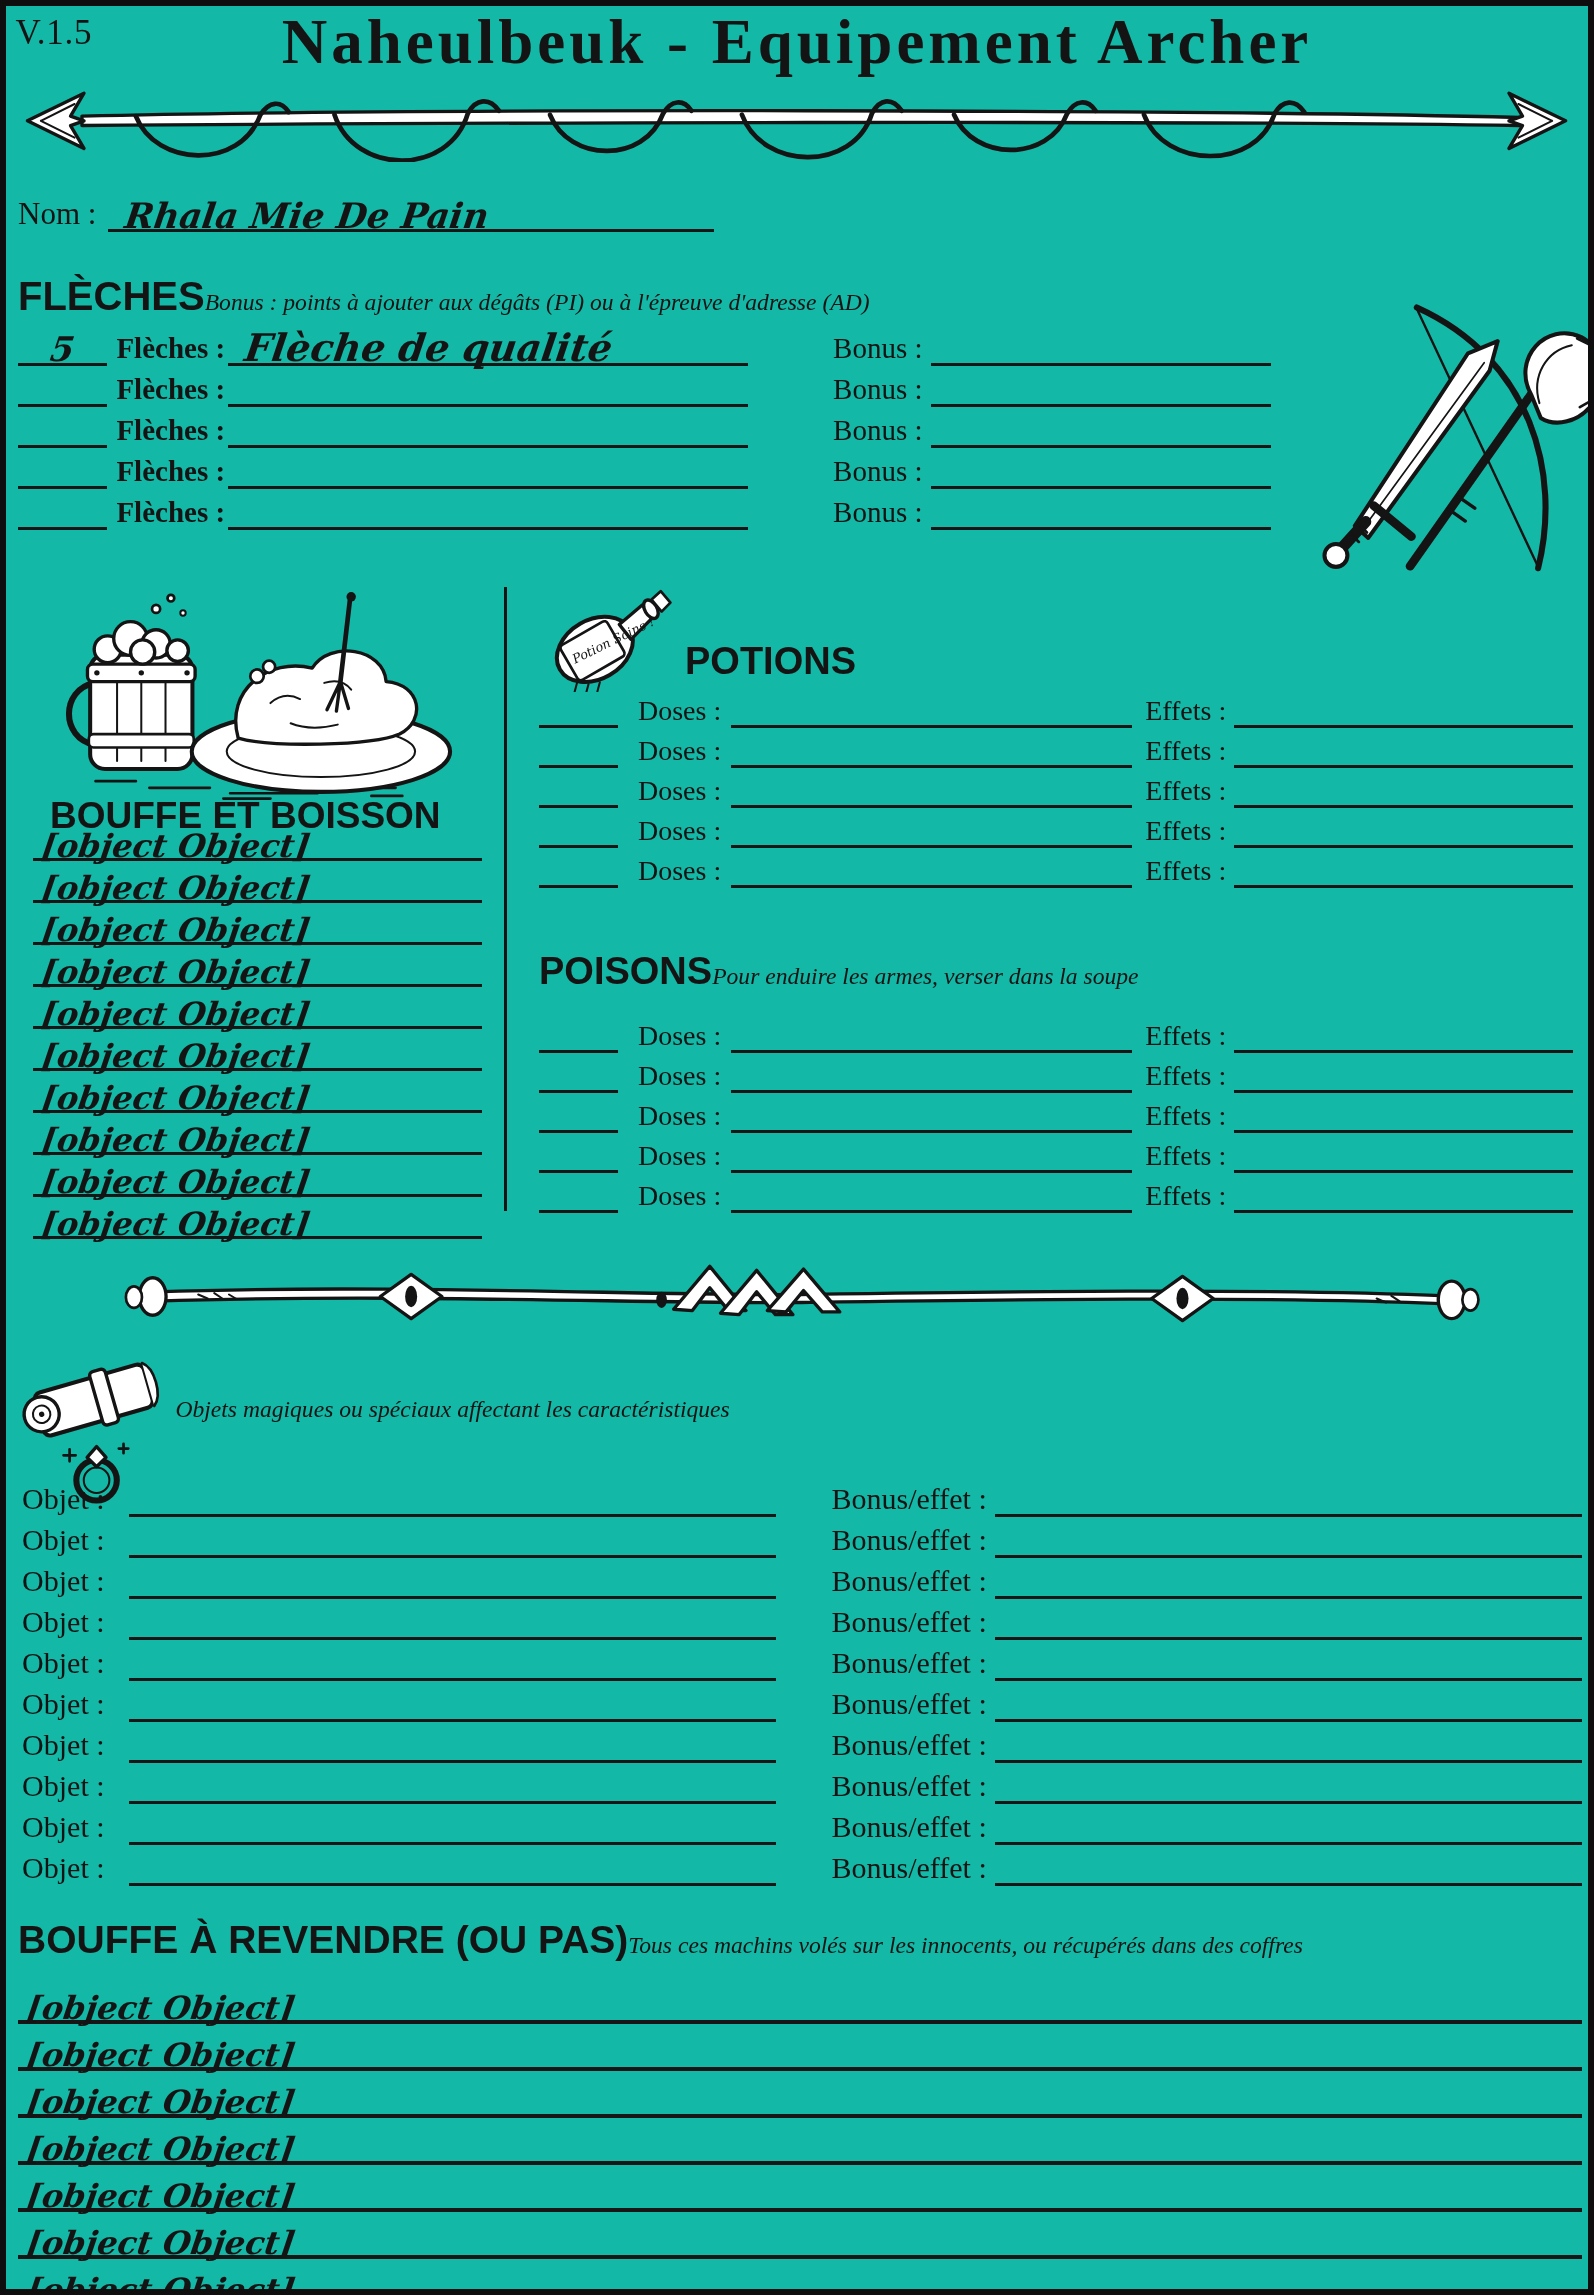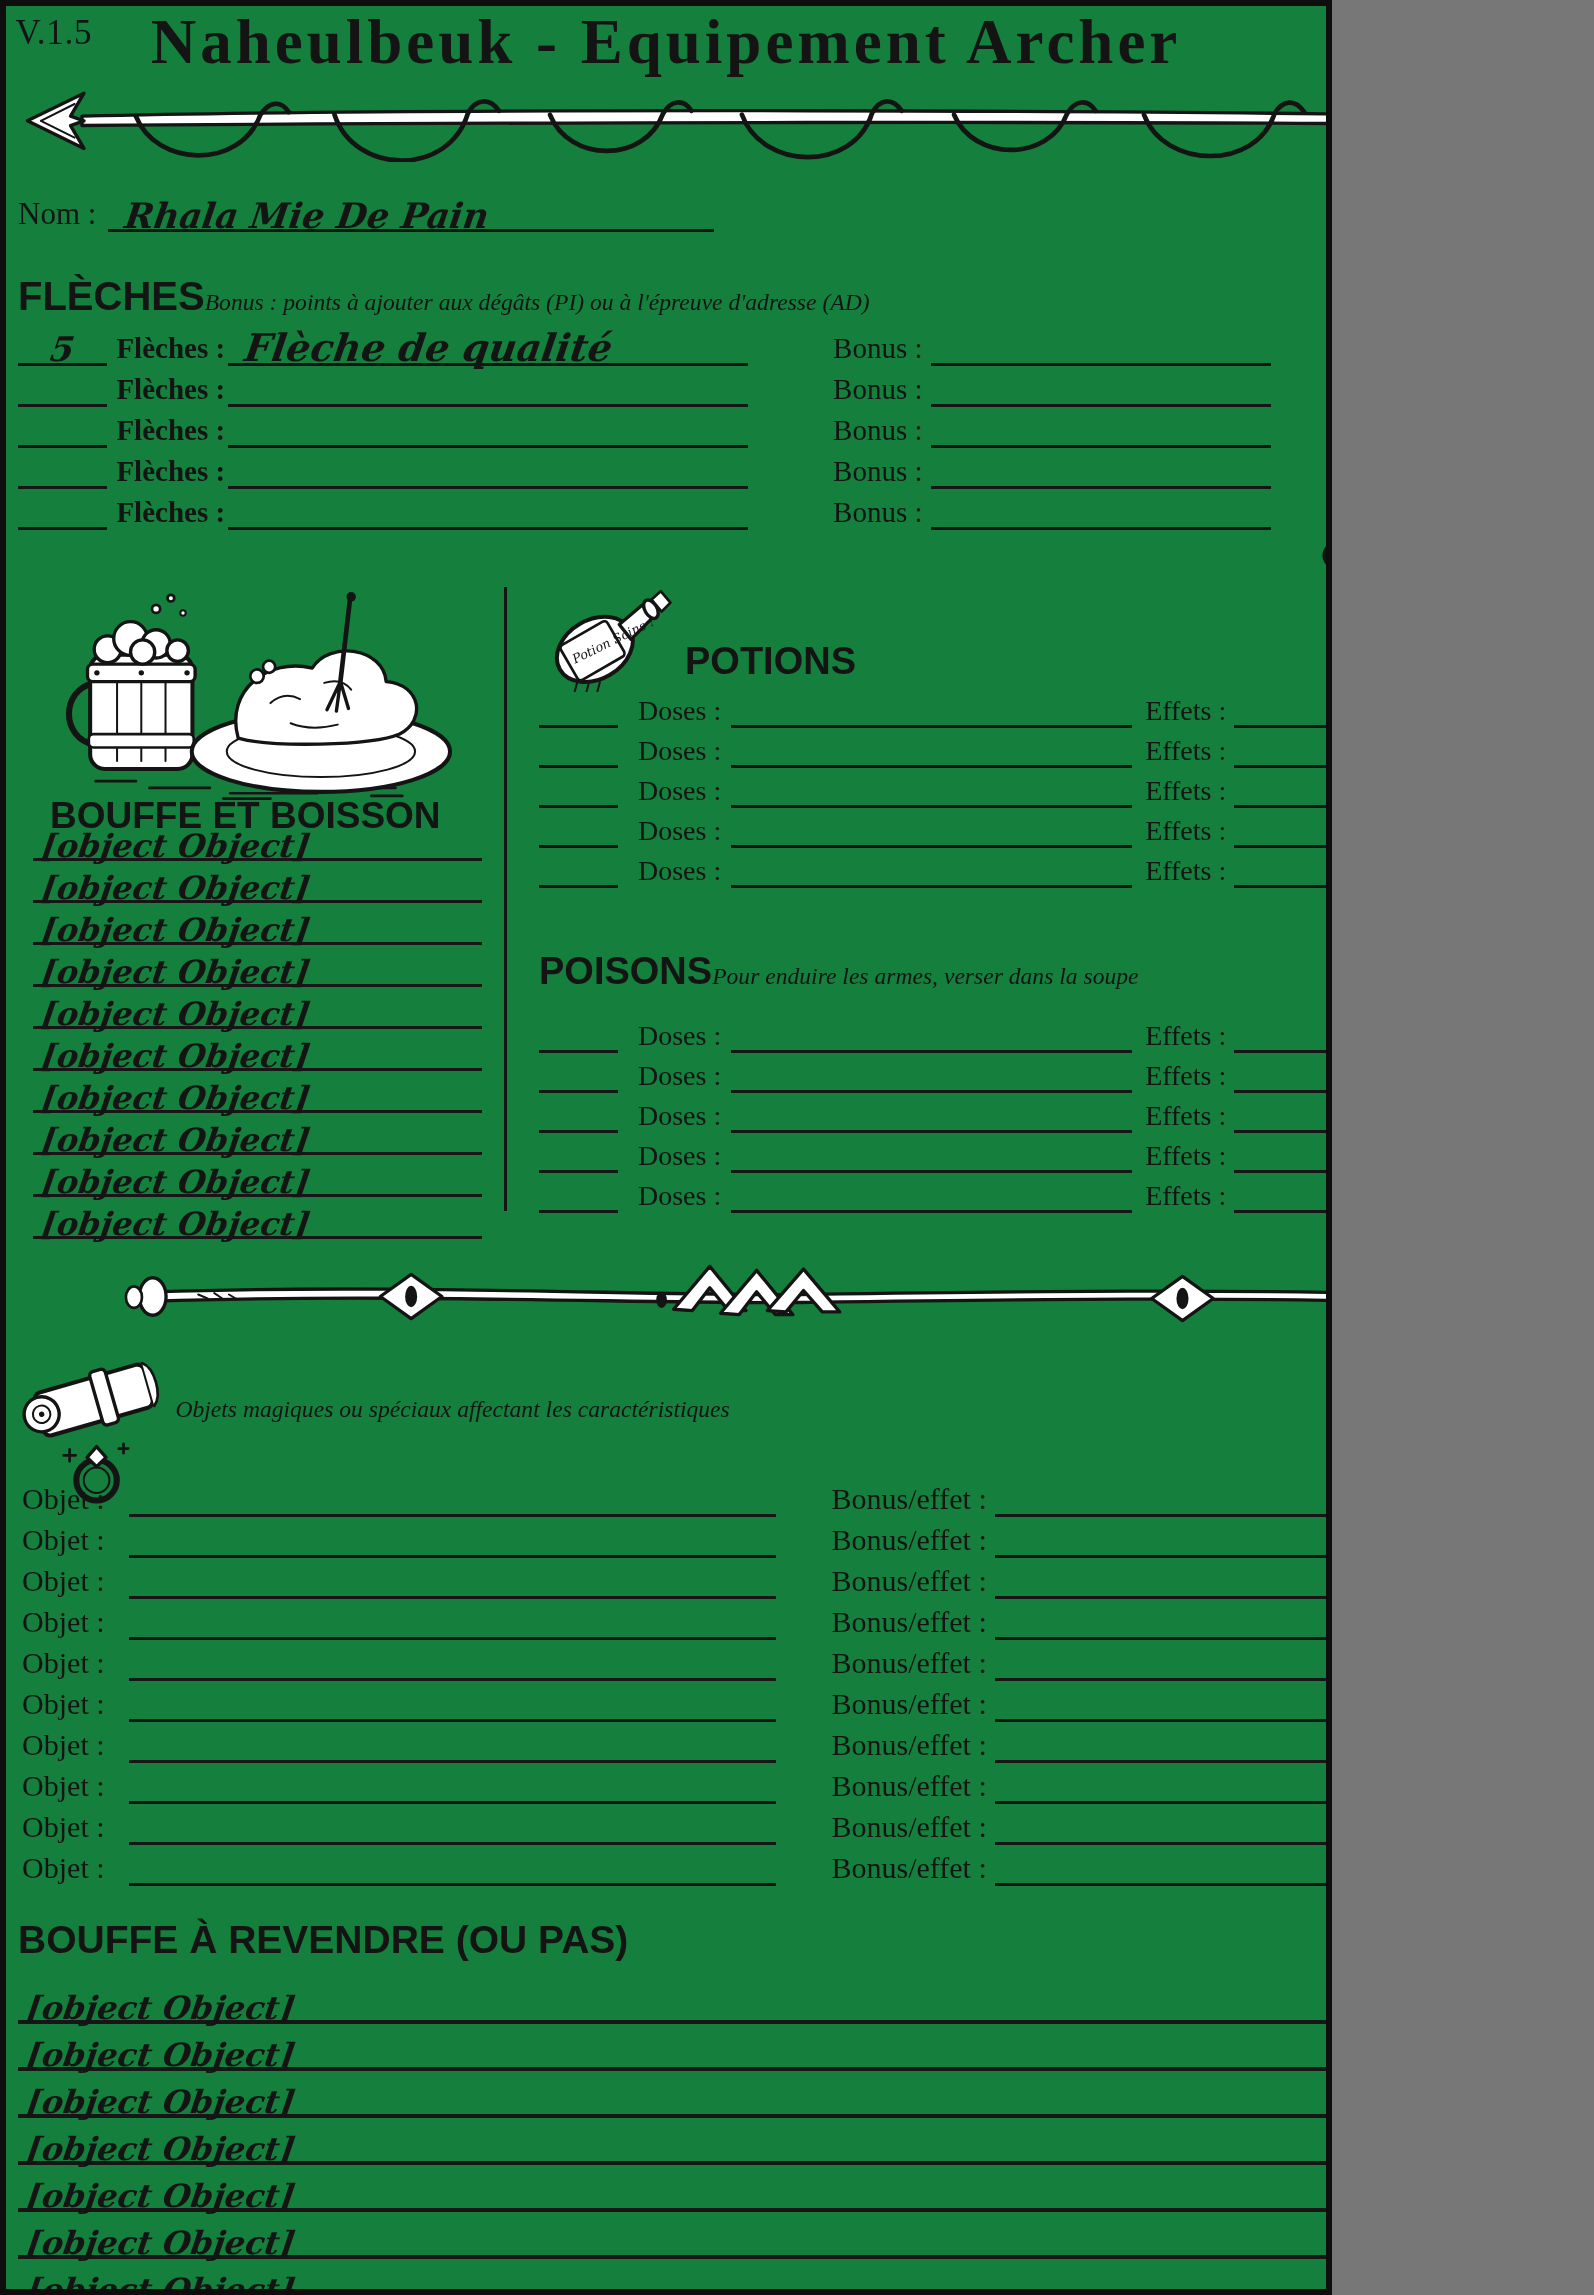--- a/index.html
+++ b/index.html
@@ -1,17 +1,17 @@
 <!DOCTYPE html>
 <html style="font-size:10.8px"><head>
 <meta charset="utf-8">
 <style>
   html,body{margin:0;padding:0;background:#777;}
   .page{
-    position:relative; width:1332px; height:2295px; background:#15803d;
+    position:relative; width:1594px; height:2295px; background:#14b8a6;
     border:6.7px solid #0e0e0e; box-sizing:border-box; overflow:hidden;
     font-family:"Liberation Serif", serif; color:#141414;
   }
   .abs{position:absolute;}
   
   .version{font-size:35px; letter-spacing:0.7px;}
   .title{
     text-align:center; font-weight:bold; font-size:63px; letter-spacing:4px;
     font-family:"Liberation Serif", serif; white-space:nowrap;
   }
@@ -611,20 +611,21 @@
           <span class="write-line o-bline">
             <span class="hand"></span>
           </span>
         </div>
       </div>
   </div>
 
   <div class="abs" style="left:12px; top:1913px; width:1564px;">
     <div class="hrow">
       <span class="h" style="font-size:39px;">BOUFFE À REVENDRE (OU PAS)</span>
+      <span class="note">Tous ces machins volés sur les innocents, ou récupérés dans des coffres</span>
     </div>
     <div style="margin-top:15px;">
 
         <div class="btline">
           <span class="hand">[object Object]</span>
         </div>
 
         <div class="btline">
           <span class="hand">[object Object]</span>
         </div>

